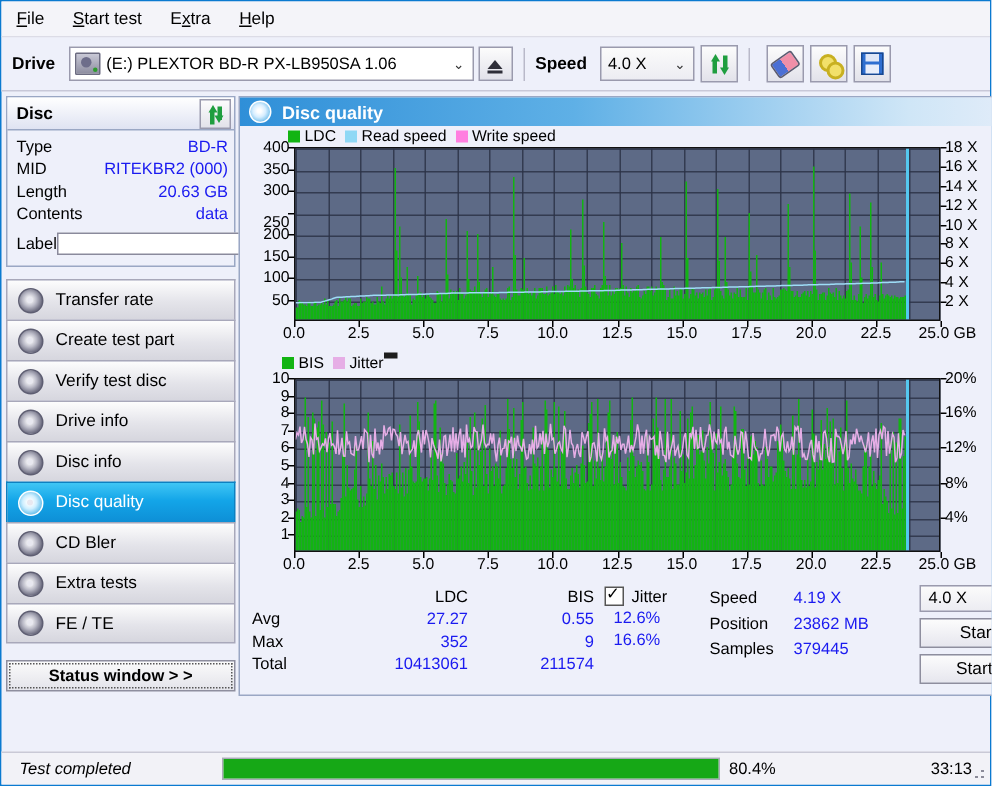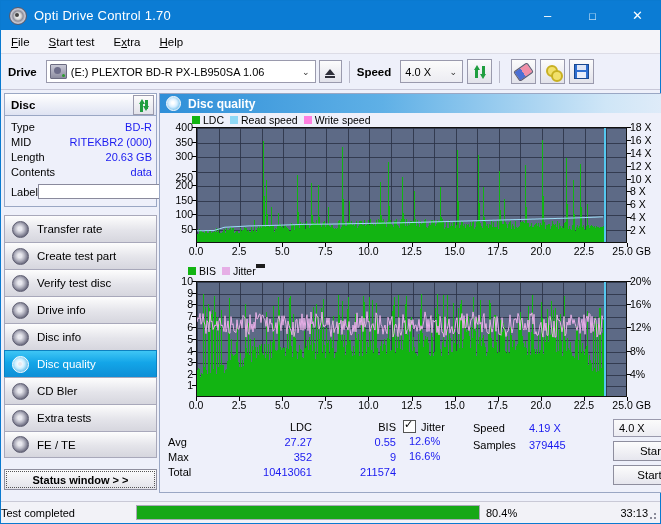--- a/index.html
+++ b/index.html
@@ -177,46 +177,37 @@
   }
   .act-btn{
     width:96px;height:21px;background:linear-gradient(#fcfcfc,#e6e6ee);border:1px solid #8e8e9e;
     display:flex;align-items:center;justify-content:center;font-size:11.5px;margin-bottom:4px;box-sizing:border-box;
   }
   
   .statusbar{
     position:absolute;left:0;right:0;bottom:0;height:21px;
     background:#f2f2f7;border-top:1px solid #c9c9d6;display:flex;align-items:center;font-size:11px;
   }
-  .sb-msg{padding-left:0;width:135px;flex:none;}
+  .sb-msg{padding-left:12px;width:135px;flex:none;font-style:italic;}
   .sb-prog{flex:1;height:15px;border:1px solid #a9a9b8;background:#fff;margin-right:6px;position:relative;box-sizing:border-box;}
   .sb-fill{position:absolute;left:0;top:0;bottom:0;background:#16a816;}
   .sb-pct{width:66px;flex:none;}
   .sb-time{width:96px;flex:none;text-align:right;padding-right:12px;}
   .grip{position:absolute;right:3px;bottom:3px;width:10px;height:10px;
     background:
       radial-gradient(circle 1px at 8px 8px,#8a8a98 99%,transparent),
       radial-gradient(circle 1px at 4px 8px,#8a8a98 99%,transparent),
       radial-gradient(circle 1px at 8px 4px,#8a8a98 99%,transparent);
   }
 </style>
 </head>
 <body>
 
 <div class="win">
 
-  <div class="titlebar">
-    <div class="title-icon"></div>
-    <div class="title-text">Opti Drive Control 1.70</div>
-    <div class="win-btns">
-      <div class="win-btn">–</div>
-      <div class="win-btn sq">□</div>
-      <div class="win-btn">✕</div>
-    </div>
-  </div>
 
   <div class="menubar">
     <div class="menu-item"><u>F</u>ile</div>
     <div class="menu-item"><u>S</u>tart test</div>
     <div class="menu-item">E<u>x</u>tra</div>
     <div class="menu-item"><u>H</u>elp</div>
   </div>
 
   <div class="toolbar">
     <div class="tb-label">Drive</div>
@@ -1417,20 +1408,24 @@
             <div class="jval">12.6%</div>
             <div class="jval">16.6%</div>
           </div>
 
           <div class="stats-spd">
             <div class="srow2">
               <span class="lbl">Speed</span>
               <span class="val">4.19 X</span>
             </div>
             <div class="srow2">
+              <span class="lbl">Position</span>
+              <span class="val">23862 MB</span>
+            </div>
+            <div class="srow2">
               <span class="lbl">Samples</span>
               <span class="val">379445</span>
             </div>
           </div>
 
           <div class="stats-btns">
             <div class="sel-combo">
               <span>4.0 X</span>
 
             </div>

